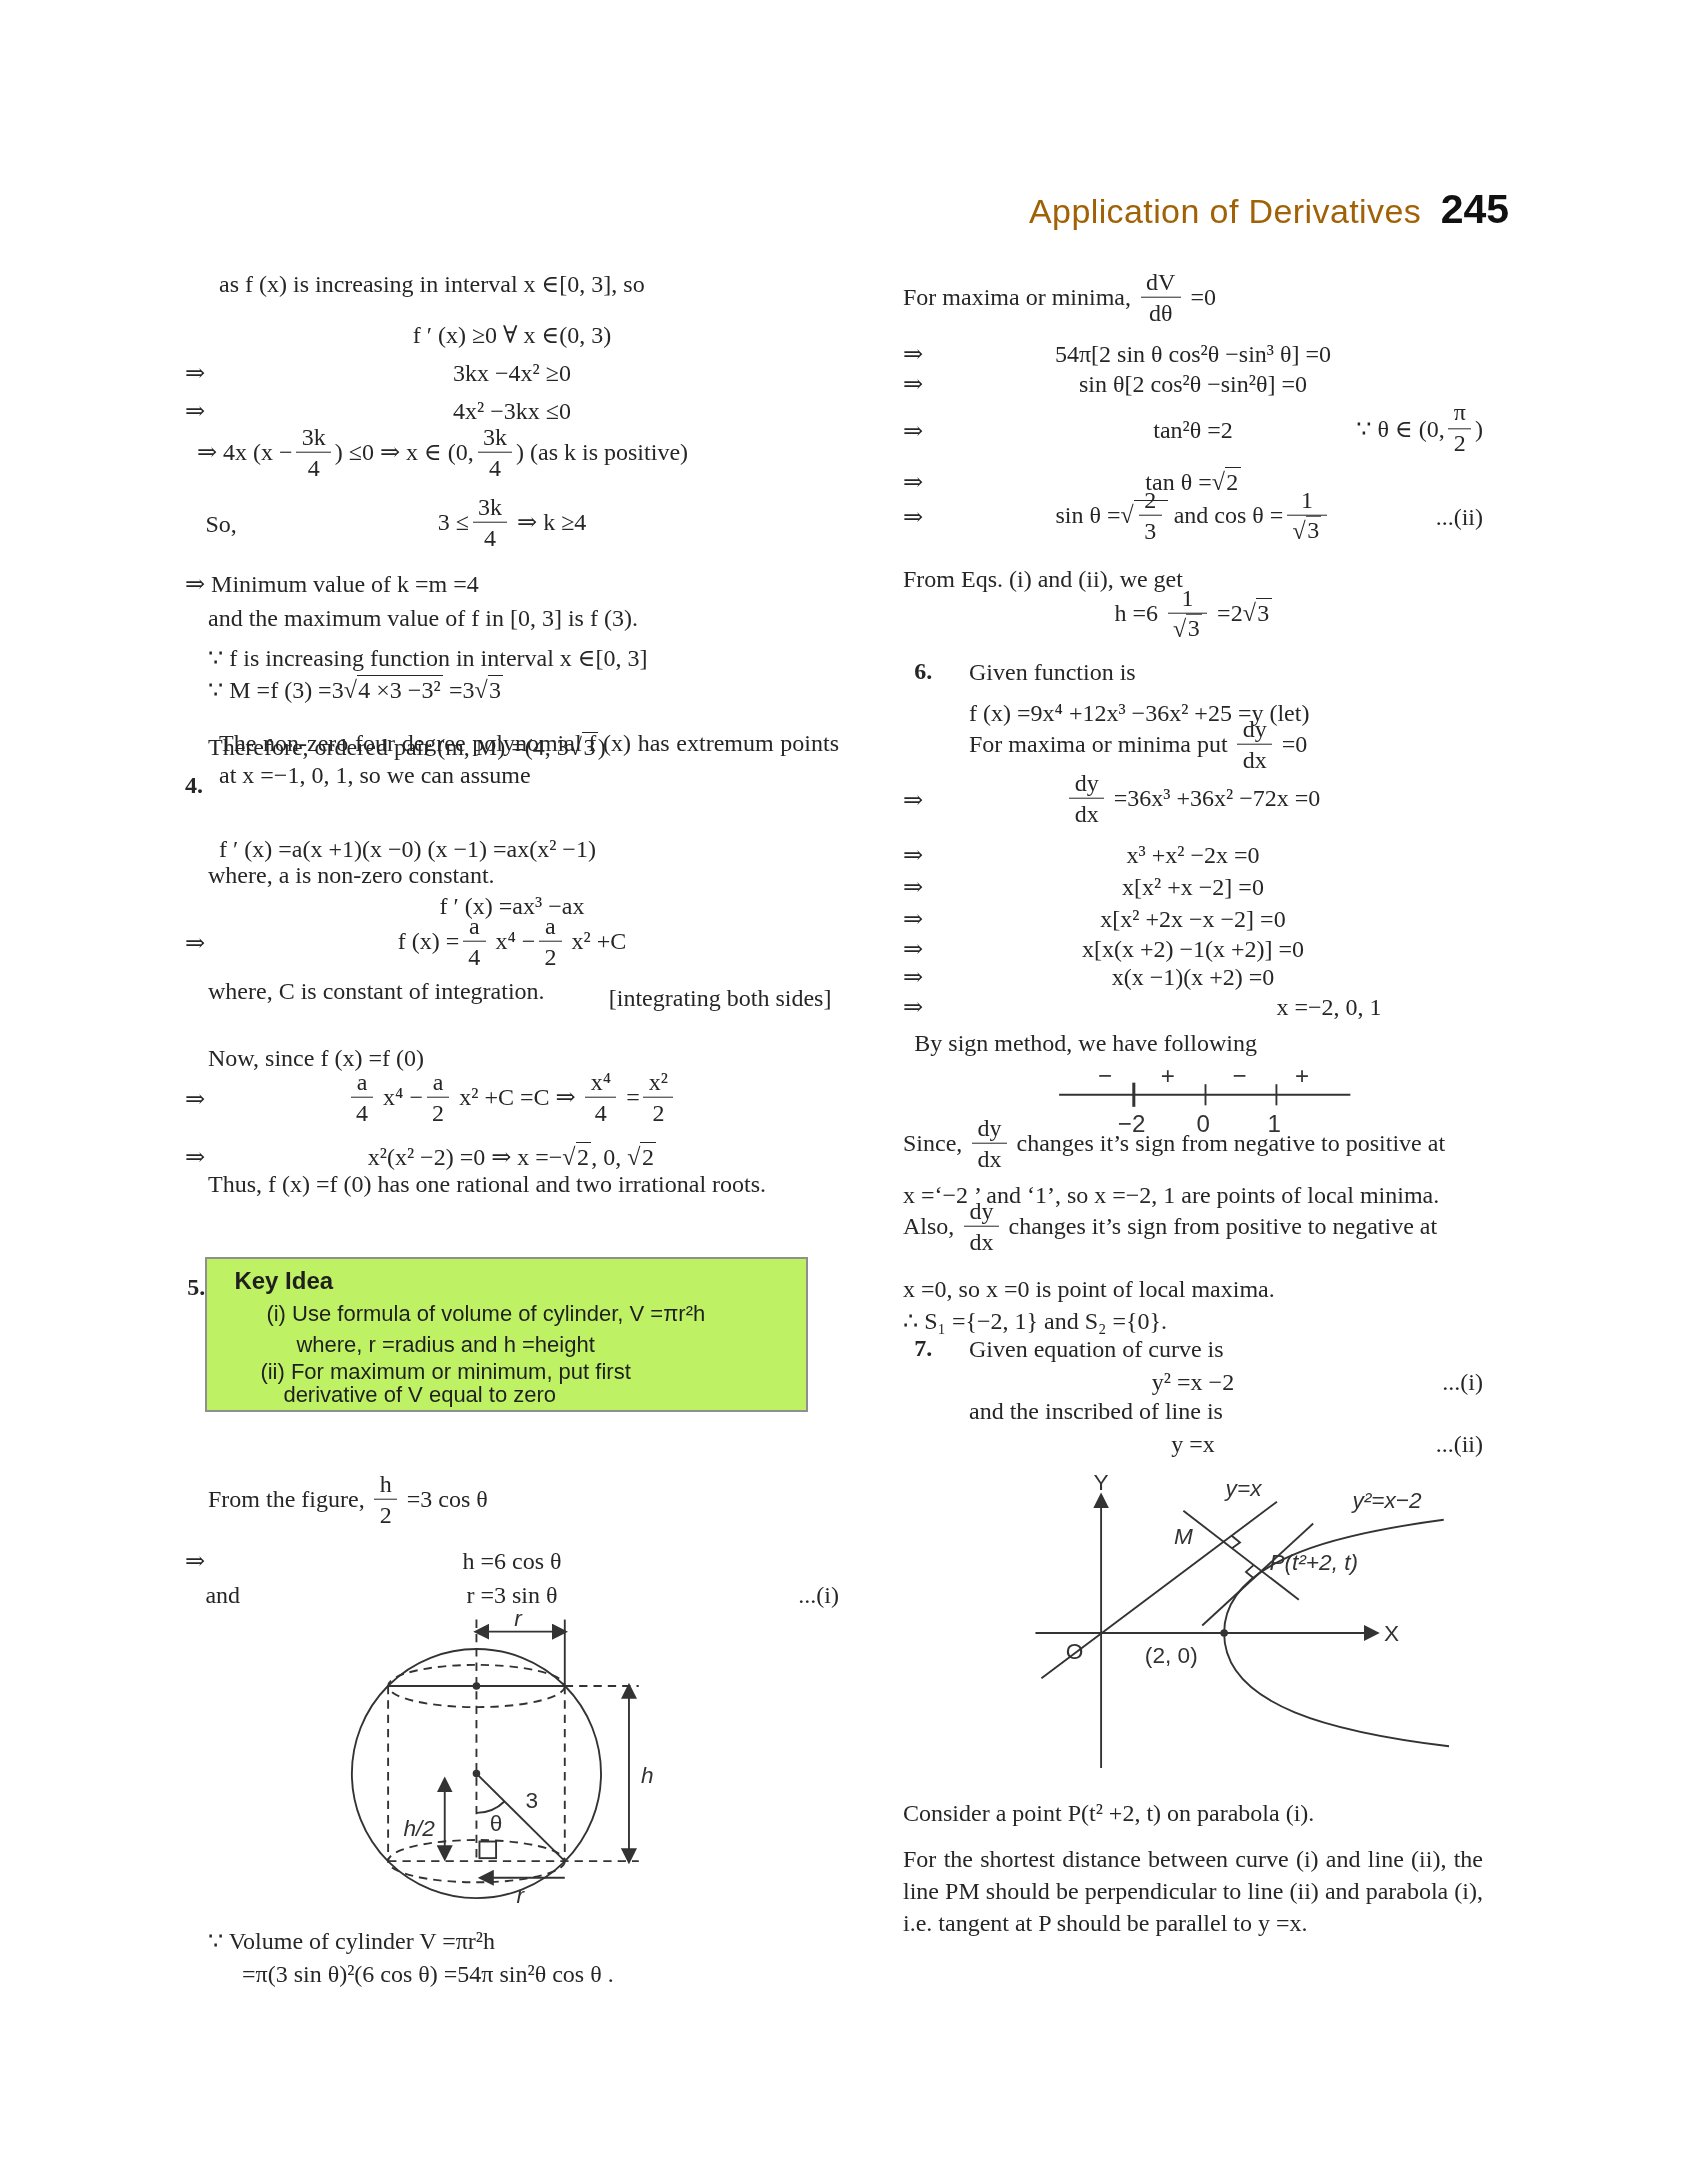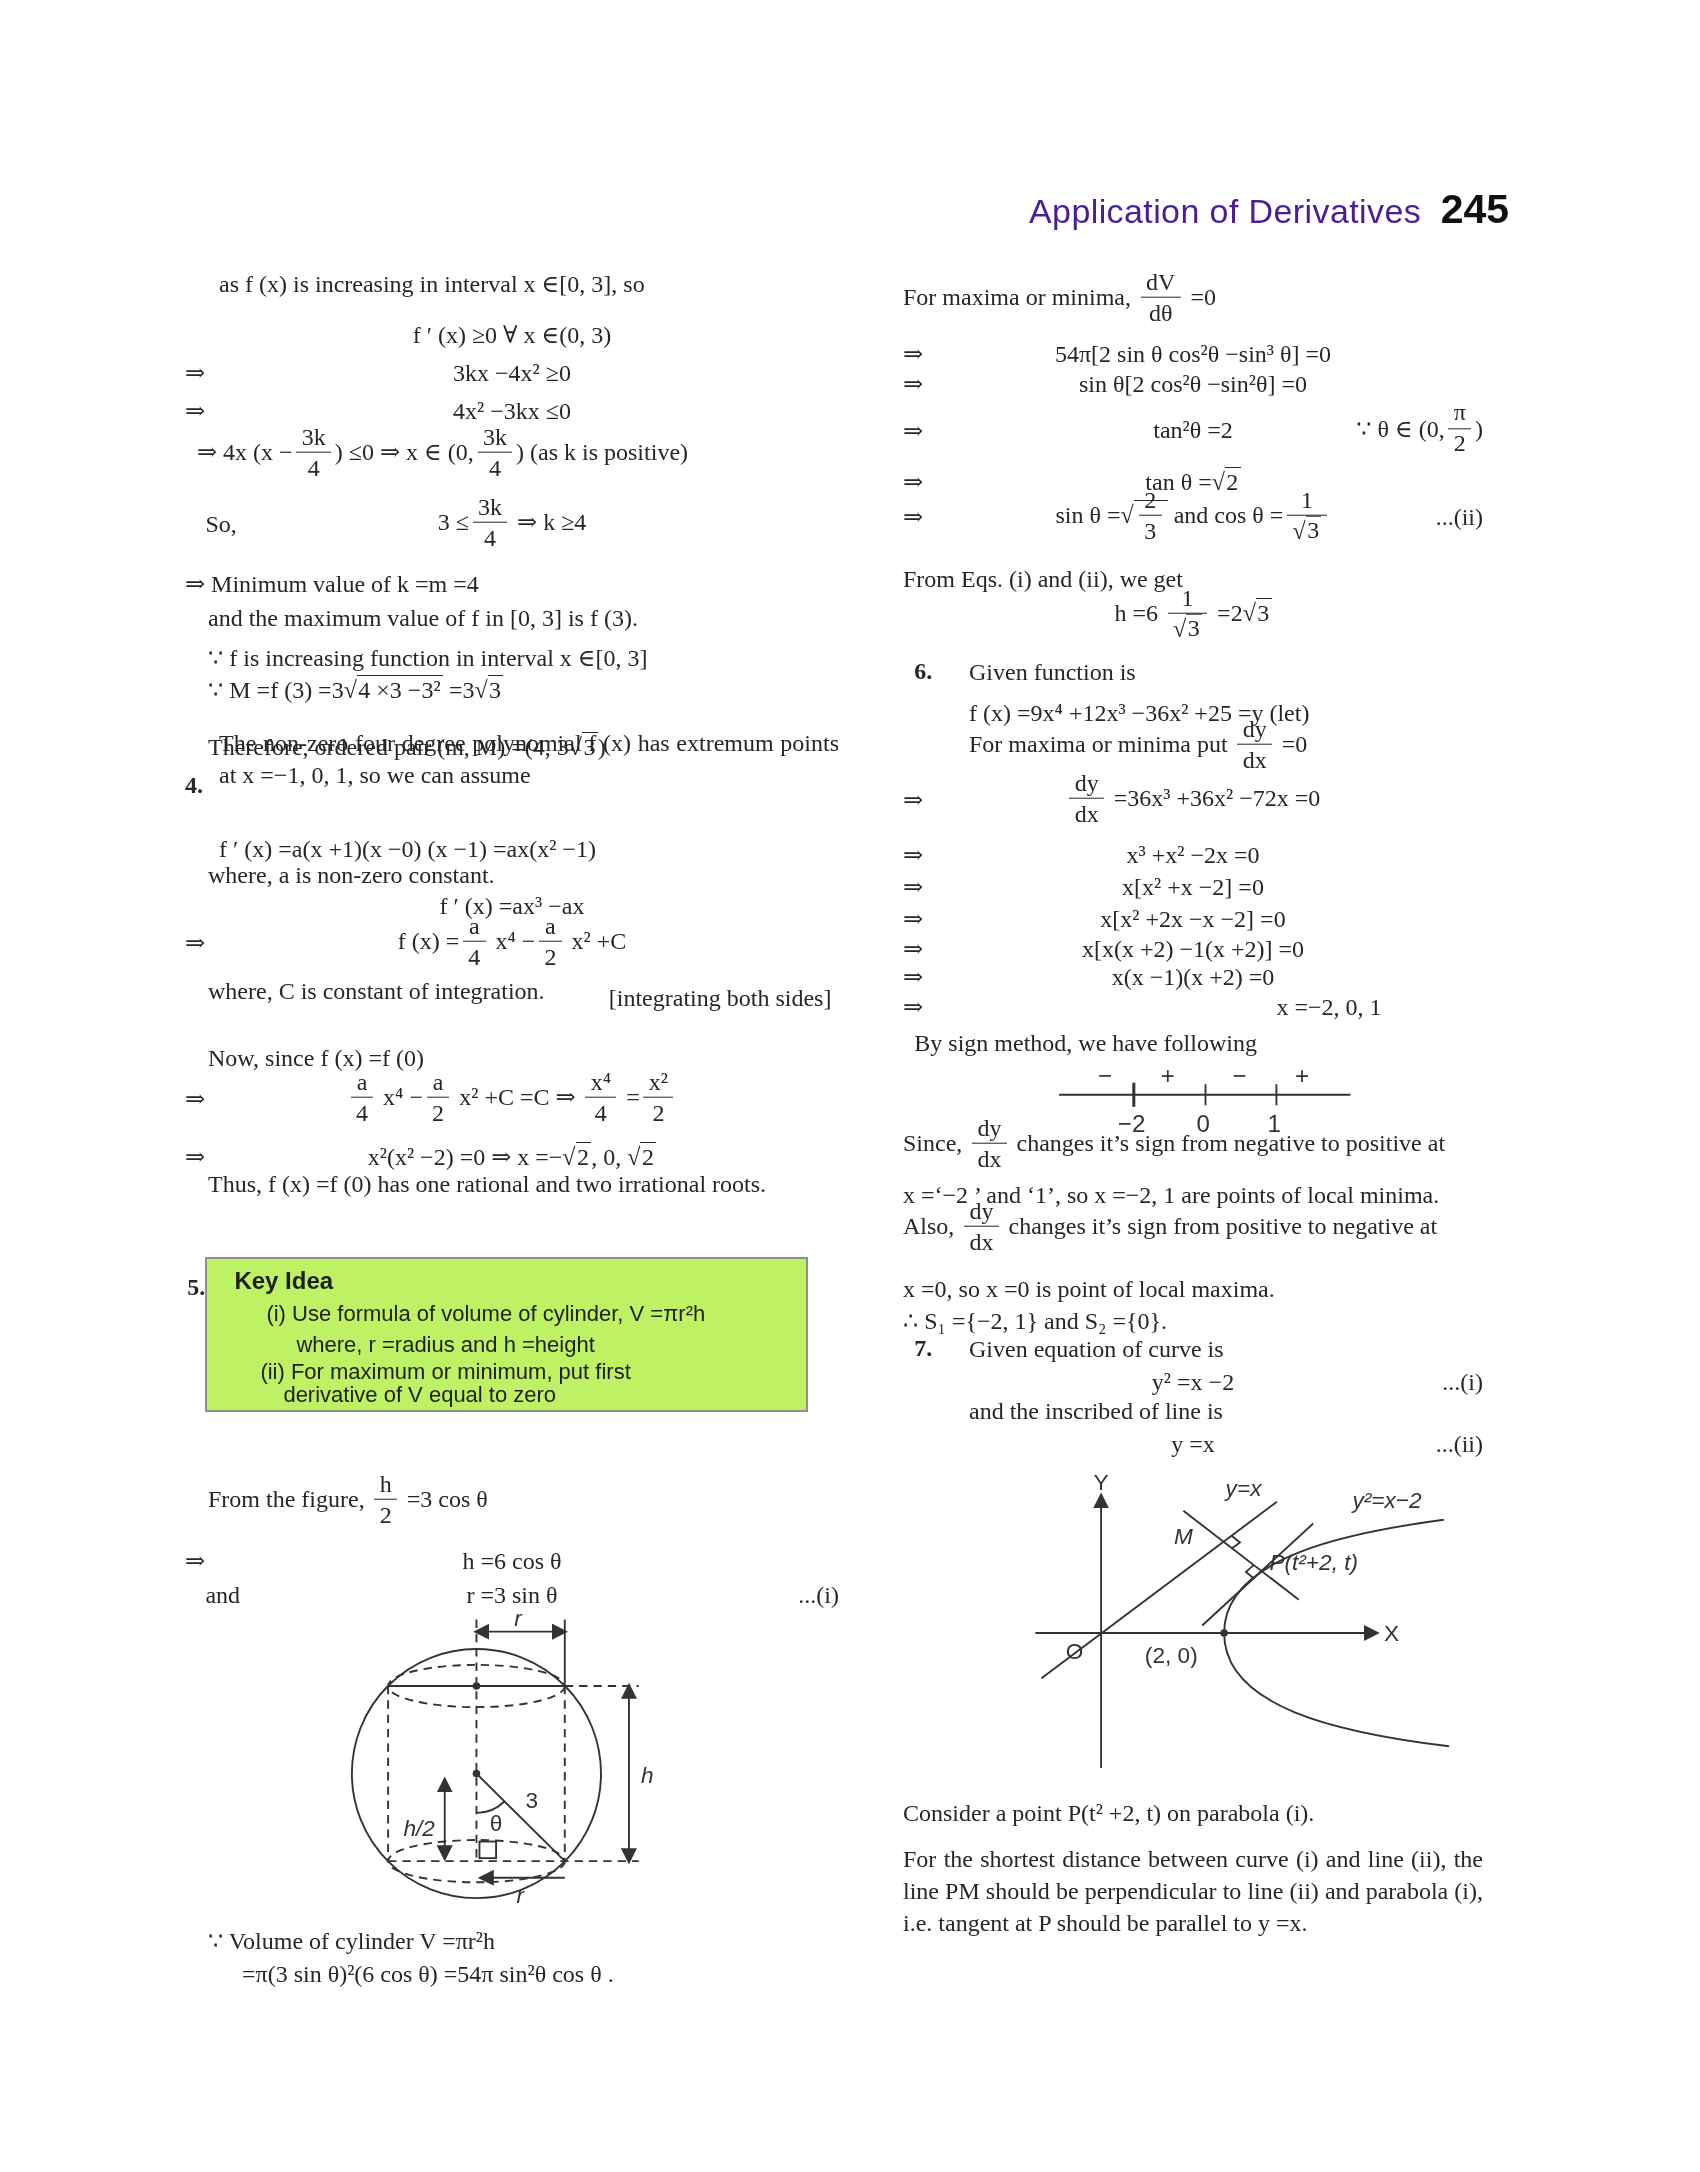--- a/index.html
+++ b/index.html
@@ -16,21 +16,21 @@
   .fr .fn{display:block;padding:0.8px 5.3px 2.3px;border-bottom:1.9px solid #262626;line-height:1.05}
   .fr .fd{display:block;padding:2.3px 5.3px 0;line-height:1.05}
   .sq{white-space:nowrap}
   .sq .sqb{border-top:1.9px solid #262626;padding:0.8px 2.3px 0 1.5px}
   .keybox{position:absolute;border:2.3px solid #8f8f8f;background:#bef264;
           font-family:"Liberation Sans","DejaVu Sans",sans-serif;font-size:22px;color:#1f1f1f}
   .keybox .kt{position:absolute;font-weight:700;font-size:24px}
   .keybox .kp{position:absolute;white-space:nowrap}
   .hdr{position:absolute;display:flex;align-items:baseline;gap:19.6px;
        font-family:"Liberation Sans","DejaVu Sans",sans-serif}
-  .hdr .ht{font-size:34px;color:#4c1d95;letter-spacing:0.4px}
+  .hdr .ht{font-size:34px;color:#a16207;letter-spacing:0.4px}
   .hdr .hn{font-size:41px;font-weight:700;color:#111}
   svg{position:absolute;overflow:visible}
   svg text{font-family:"Liberation Sans","DejaVu Sans",sans-serif;fill:#333}
   svg .lbl{font-size:30px;font-style:italic}
   svg .lblu{font-size:30px}
 </style>
 </head>
 <body>
 
 <div class="page">

